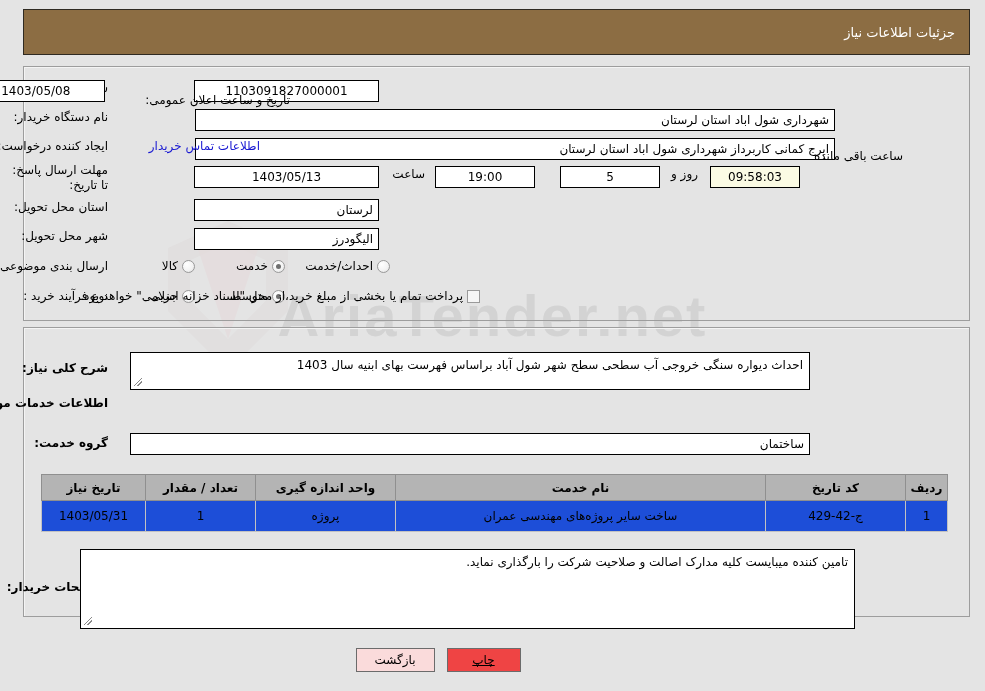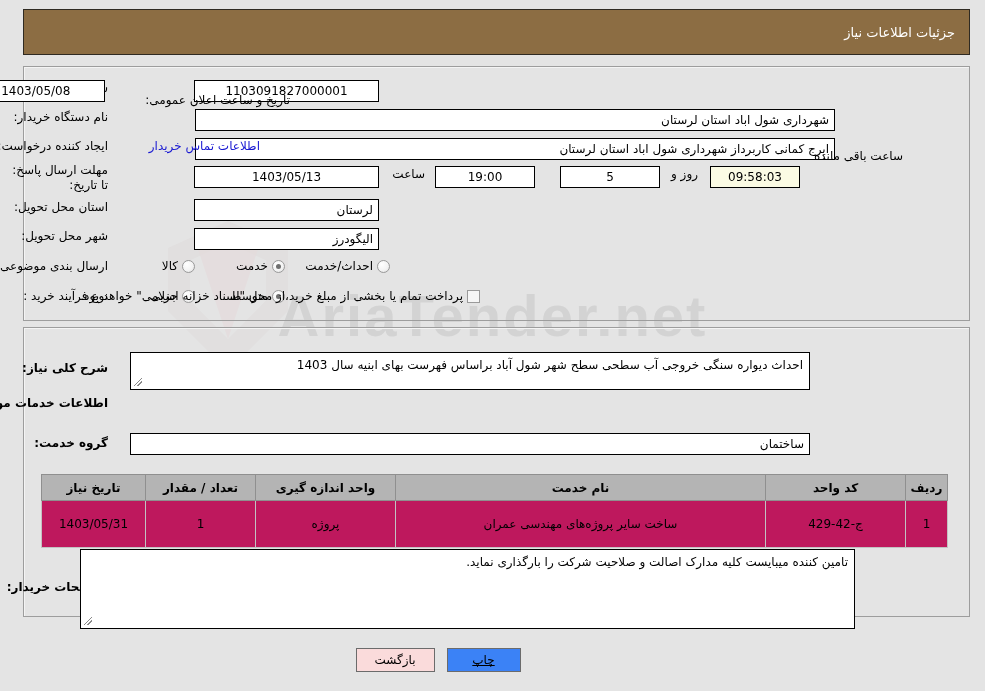--- a/index.html
+++ b/index.html
@@ -197,25 +197,25 @@
   table.items th {
     background: #b4b4b4;
     border: 1px solid #8f8f8f;
     height: 26px;
     font-weight: bold;
     color: #000;
     text-align: center;
     padding: 0 4px;
   }
   table.items td {
-    background: #be185d;
+    background: #1d4ed8;
     border: 1px solid #c2c2c2;
     height: 15px;
     text-align: center;
-    padding: 16px 4px;
+    padding: 8px 4px;
     color: #000;
   }
 
   
   .btn-bar {
     position: absolute;
     left: 0; top: 648px;
     width: 876px;
     display: flex;
     justify-content: center;
@@ -226,21 +226,21 @@
   .btn {
     border: 1px solid #6e6e6e;
     font-size: 12px;
     padding: 3px 18px;
     cursor: pointer;
     line-height: 16px;
     min-width: 74px;
     text-align: center;
   }
   .btn-return { background: #fadbdb; border-color: #6b6b6b; }
-  .btn-print  { background: #3b82f6; border-color: #6b6b6b; text-decoration: underline; }
+  .btn-print  { background: #ef4444; border-color: #6b6b6b; text-decoration: underline; }
 
   .section-title {
     position: absolute;
     font-size: 12px;
     font-weight: bold;
     z-index: 3;
     white-space: nowrap;
   }
 </style>
 </head>
@@ -385,21 +385,21 @@
         <col style="width:42px">
           <col style="width:140px">
           <col style="width:370px">
         <col style="width:140px">
           <col style="width:110px">
           <col style="width:104px">
       </colgroup>
       <thead>
         <tr>
           <th>ردیف</th>
-          <th>کد واحد</th>
+          <th>کد تاریخ</th>
           <th>نام خدمت</th>
           <th>واحد اندازه گیری</th>
           <th>تعداد / مقدار</th>
           <th>تاریخ نیاز</th>
         </tr>
       </thead>
       <tbody>
         <tr>
           <td>1</td>
           <td>ج-42-429</td>

